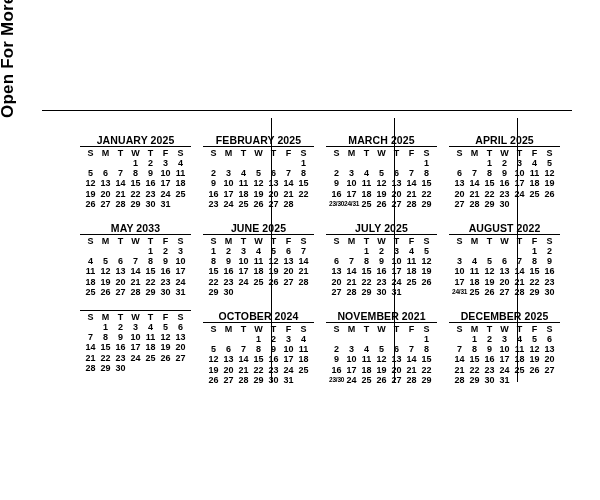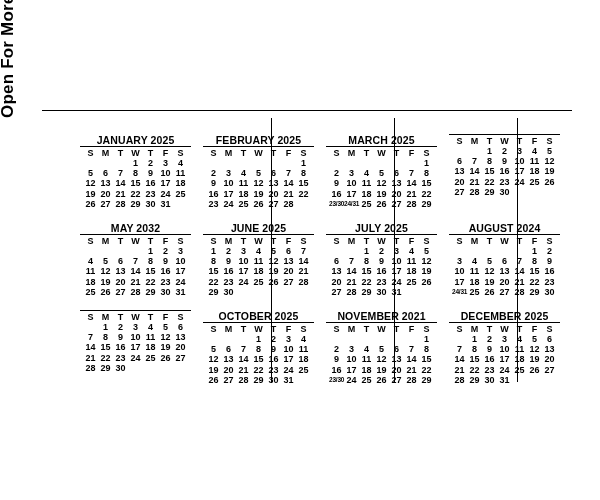--- a/index.html
+++ b/index.html
@@ -276,70 +276,71 @@
           <span class="small">23/30</span>
           <span class="small">24/31</span>
           <span>25</span>
           <span>26</span>
           <span>27</span>
           <span>28</span>
           <span>29</span>
         </div>
       </div>
       <div class="month">
-        <div class="m-underline"></div>
-        <div class="dow">
-          <span>S</span>
-          <span>M</span>
-          <span>T</span>
-          <span>W</span>
-          <span>T</span>
-          <span>F</span>
-          <span>S</span>
-        </div>
-        <div class="days">
-          <span></span>
-          <span></span>
-          <span>1</span>
-          <span>2</span>
-          <span>3</span>
-          <span>4</span>
-          <span>5</span>
-          <span>6</span>
-          <span>7</span>
-          <span>8</span>
-          <span>9</span>
-          <span>10</span>
-          <span>11</span>
-          <span>12</span>
-          <span>13</span>
-          <span>14</span>
-          <span>15</span>
-          <span>16</span>
-          <span>17</span>
-          <span>18</span>
-          <span>19</span>
-          <span>20</span>
-          <span>21</span>
-          <span>22</span>
-          <span>23</span>
-          <span>24</span>
-          <span>25</span>
-          <span>26</span>
-          <span>27</span>
-          <span>28</span>
-          <span>29</span>
-          <span>30</span>
-          <span></span>
-          <span></span>
-          <span></span>
-        </div>
-      </div>
-      <div class="month">
-        <div class="m-title">MAY 2032</div>
+        <div class="m-title">APRIL 2025</div>
+        <div class="m-underline"></div>
+        <div class="dow">
+          <span>S</span>
+          <span>M</span>
+          <span>T</span>
+          <span>W</span>
+          <span>T</span>
+          <span>F</span>
+          <span>S</span>
+        </div>
+        <div class="days">
+          <span></span>
+          <span></span>
+          <span>1</span>
+          <span>2</span>
+          <span>3</span>
+          <span>4</span>
+          <span>5</span>
+          <span>6</span>
+          <span>7</span>
+          <span>8</span>
+          <span>9</span>
+          <span>10</span>
+          <span>11</span>
+          <span>12</span>
+          <span>13</span>
+          <span>14</span>
+          <span>15</span>
+          <span>16</span>
+          <span>17</span>
+          <span>18</span>
+          <span>19</span>
+          <span>20</span>
+          <span>21</span>
+          <span>22</span>
+          <span>23</span>
+          <span>24</span>
+          <span>25</span>
+          <span>26</span>
+          <span>27</span>
+          <span>28</span>
+          <span>29</span>
+          <span>30</span>
+          <span></span>
+          <span></span>
+          <span></span>
+        </div>
+      </div>
+      <div class="month">
+        <div class="m-title">MAY 2033</div>
         <div class="m-underline"></div>
         <div class="dow">
           <span>S</span>
           <span>M</span>
           <span>T</span>
           <span>W</span>
           <span>T</span>
           <span>F</span>
           <span>S</span>
         </div>
@@ -475,21 +476,21 @@
           <span>27</span>
           <span>28</span>
           <span>29</span>
           <span>30</span>
           <span>31</span>
           <span></span>
           <span></span>
         </div>
       </div>
       <div class="month">
-        <div class="m-title">AUGUST 2024</div>
+        <div class="m-title">AUGUST 2022</div>
         <div class="m-underline"></div>
         <div class="dow">
           <span>S</span>
           <span>M</span>
           <span>T</span>
           <span>W</span>
           <span>T</span>
           <span>F</span>
           <span>S</span>
         </div>
@@ -574,21 +575,21 @@
           <span>28</span>
           <span>29</span>
           <span>30</span>
           <span></span>
           <span></span>
           <span></span>
           <span></span>
         </div>
       </div>
       <div class="month">
-        <div class="m-title">OCTOBER 2025</div>
+        <div class="m-title">OCTOBER 2024</div>
         <div class="m-underline"></div>
         <div class="dow">
           <span>S</span>
           <span>M</span>
           <span>T</span>
           <span>W</span>
           <span>T</span>
           <span>F</span>
           <span>S</span>
         </div>

